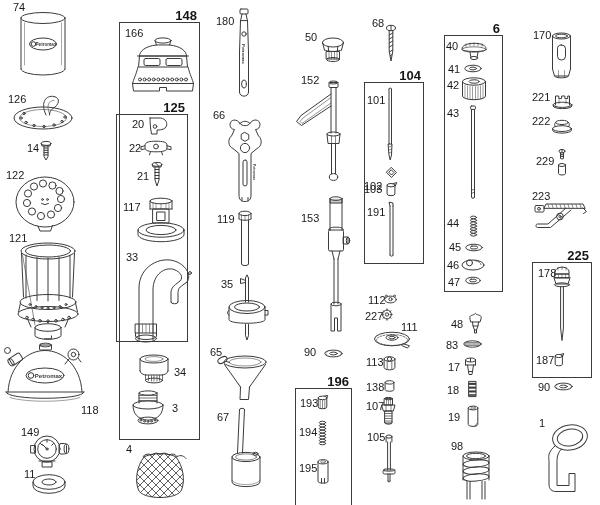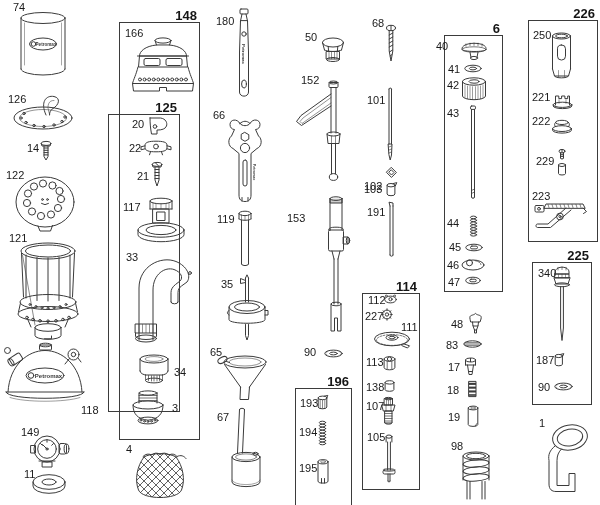--- a/index.html
+++ b/index.html
@@ -12,36 +12,33 @@
   .part-icon{position:absolute;display:block;line-height:0;}
   .part-icon svg{display:block;overflow:visible;}
 </style>
 </head>
 <body>
 
 <div id="canvas" class="canvas">
     <div class="box" style="left:119px;top:22px;width:81px;height:418px">
       <span class="box-label">148</span>
     </div>
-    <div class="box" style="left:108px;top:114px;width:72px;height:298px">
+    <div class="box" style="left:116px;top:114px;width:72px;height:228px">
       <span class="box-label">125</span>
     </div>
-    <div class="box" style="left:362px;top:293px;width:58px;height:197px">
-      <span class="box-label">114</span>
+    <div class="box" style="left:364px;top:82px;width:60px;height:182px">
+      <span class="box-label">104</span>
     </div>
     <div class="box" style="left:295px;top:388px;width:57px;height:120px">
       <span class="box-label">196</span>
     </div>
     <div class="box" style="left:444px;top:35px;width:59px;height:257px">
       <span class="box-label">6</span>
     </div>
-    <div class="box" style="left:528px;top:20px;width:70px;height:222px">
-      <span class="box-label">226</span>
-    </div>
-    <div class="box" style="left:532px;top:262px;width:60px;height:143px">
+    <div class="box" style="left:532px;top:262px;width:60px;height:116px">
       <span class="box-label">225</span>
     </div>
     <span class="part-num" style="left:13px;top:2px">74</span>
     <span class="part-icon" style="left:19px;top:11px">
       <svg width="48" height="66" viewBox="0 0 48 66">
         <g fill="none" stroke="#3b3b3b" stroke-width="1" stroke-linecap="round" stroke-linejoin="round">
           <ellipse cx="24" cy="7" rx="22" ry="5.5"></ellipse>
           <path d="M2 7 V58 M46 7 V58"></path>
           <path d="M2 58 A22 6 0 0 0 46 58"></path>
           <path d="M5.5 12 V54 M42.5 12 V54" opacity=".45"></path>
@@ -436,21 +433,21 @@
           <path d="M38 14 L8 35.5 L3.5 41.5 L8.5 45.5 L38 26"></path>
           <path d="M38 17.5 L10 38 L7 41.5 L9 43.5 L38 23" opacity=".55"></path>
           <ellipse cx="40.5" cy="54" rx="6.5" ry="2"></ellipse>
           <path d="M34 54 L35 63.5 H46 L47 54"></path>
           <path d="M38.5 56 V63 M42.5 56 V63" opacity=".6"></path>
           <path d="M38.5 63.5 V94 M42.5 63.5 V94"></path>
           <ellipse cx="40.5" cy="97" rx="4.2" ry="3.4"></ellipse>
         </g>
       </svg>
     </span>
-    <span class="part-num" style="left:287px;top:213px">153</span>
+    <span class="part-num" style="left:301px;top:213px">153</span>
     <span class="part-icon" style="left:322px;top:196px">
       <svg width="28" height="142" viewBox="0 0 28 142">
         <g fill="none" stroke="#3b3b3b" stroke-width="1" stroke-linecap="round" stroke-linejoin="round">
           <ellipse cx="14" cy="2.6" rx="6" ry="1.8"></ellipse>
           <path d="M8 2.6 V7 H20 V2.6" fill="#3b3b3b" fill-opacity=".25"></path>
           <path d="M8 2.6 V34 M20 2.6 V34"></path>
           <path d="M6.5 34 C6.5 32.2 8.5 31.2 14 31.2 C19.5 31.2 21.5 32.2 21.5 34"></path>
           <rect x="6.5" y="34" width="15" height="21" rx="1.5"></rect>
           <rect x="21.5" y="41" width="4.5" height="7"></rect>
           <ellipse cx="26" cy="44.5" rx="1.7" ry="3.5"></ellipse>
@@ -633,21 +630,21 @@
     <span class="part-icon" style="left:317px;top:459px">
       <svg width="12" height="26" viewBox="0 0 12 26">
         <g fill="none" stroke="#3b3b3b" stroke-width="1" stroke-linecap="round" stroke-linejoin="round">
           <ellipse cx="6" cy="2.8" rx="5" ry="2.1"></ellipse>
           <ellipse cx="6" cy="2.8" rx="2.5" ry="1" opacity=".55"></ellipse>
           <path d="M1 2.8 V22 A5 2.1 0 0 0 11 22 V2.8"></path>
           <path d="M4.5 24 V19.5 M7.5 24 V19.5"></path>
         </g>
       </svg>
     </span>
-    <span class="part-num" style="left:436px;top:41px">40</span>
+    <span class="part-num" style="left:446px;top:41px">40</span>
     <span class="part-icon" style="left:460px;top:39px">
       <svg width="28" height="22" viewBox="0 0 28 22">
         <g fill="none" stroke="#3b3b3b" stroke-width="1" stroke-linecap="round" stroke-linejoin="round">
           <path d="M2 9.5 C2 2.5 26 2.5 26 9.5 V10.5 C26 13.2 2 13.2 2 10.5 Z"></path>
           <path d="M6 4.9 V7.3 M10 4.1 V6.6 M14 3.9 V6.4 M18 4.1 V6.6 M22 4.9 V7.3" opacity=".6"></path>
           <ellipse cx="14" cy="10.5" rx="12" ry="2.7" opacity=".7"></ellipse>
           <path d="M10 13.2 L11 18.5 M18 13.2 L17 18.5"></path>
           <ellipse cx="14" cy="19" rx="3.6" ry="1.6"></ellipse>
         </g>
       </svg>
@@ -788,21 +785,21 @@
           <ellipse cx="17" cy="6" rx="13" ry="4"></ellipse>
           <ellipse cx="17" cy="6" rx="9.5" ry="2.7"></ellipse>
           <path d="M4 6 V30 M30 6 V30"></path>
           <ellipse cx="17" cy="13.5" rx="13" ry="3.6" transform="rotate(-4 17 13.5)"></ellipse>
           <ellipse cx="17" cy="20.5" rx="13" ry="3.6" transform="rotate(-4 17 20.5)"></ellipse>
           <ellipse cx="17" cy="27.5" rx="13" ry="3.6" transform="rotate(-4 17 27.5)"></ellipse>
           <path d="M8 31.5 V49 M11 31.5 V49 M23 31.5 V49 M26 31.5 V49"></path>
         </g>
       </svg>
     </span>
-    <span class="part-num" style="left:533px;top:30px">250</span>
+    <span class="part-num" style="left:533px;top:30px">170</span>
     <span class="part-icon" style="left:550px;top:32px">
       <svg width="23" height="50" viewBox="0 0 23 50">
         <g fill="none" stroke="#3b3b3b" stroke-width="1" stroke-linecap="round" stroke-linejoin="round">
           <ellipse cx="11.5" cy="4" rx="9" ry="3"></ellipse>
           <ellipse cx="11.5" cy="4" rx="6" ry="1.8"></ellipse>
           <path d="M2.5 4 V37 M20.5 4 V37"></path>
           <rect x="7.5" y="13" width="8" height="15" rx="3.8"></rect>
           <path d="M2.5 37 L4.5 44 H18.5 L20.5 37"></path>
           <path d="M4.5 44 C4.5 46.6 18.5 46.6 18.5 44"></path>
           <path d="M8.5 38.5 V45 M14.5 38.5 V45" opacity=".5"></path>
@@ -853,21 +850,21 @@
           <path d="M15 4.4 L16 7.6 M19 4.4 L20 7.6 M23 4.4 L24 7.6 M27 4.4 L28 7.6 M31 4.4 L32 7.6 M35 4.4 L36 7.6 M39 4.4 L40 7.6 M43 4.4 L44 7.6 M47 4.4 L48 7.6" opacity=".6"></path>
           <rect x="2" y="5.5" width="9" height="6.5" rx="1.2"></rect>
           <circle cx="6" cy="8.8" r="1.4"></circle>
           <path d="M33 8 L15 24 H4.5 C2.5 24 2.5 27.5 4.5 27.5 H17.5 L38 10"></path>
           <circle cx="27" cy="16.5" r="3.4"></circle>
           <circle cx="27" cy="16.5" r="1.1"></circle>
           <path d="M50 8 L53.5 11.5 L50.5 13.5"></path>
         </g>
       </svg>
     </span>
-    <span class="part-num" style="left:538px;top:268px">340</span>
+    <span class="part-num" style="left:538px;top:268px">178</span>
     <span class="part-icon" style="left:551px;top:264px">
       <svg width="22" height="80" viewBox="0 0 22 80">
         <g fill="none" stroke="#3b3b3b" stroke-width="1" stroke-linecap="round" stroke-linejoin="round">
           <path d="M4 8 C4 1.5 18 1.5 18 8 V10 H4 Z"></path>
           <path d="M7 3.3 V6 M11 2.8 V5.6 M15 3.3 V6" opacity=".6"></path>
           <rect x="4" y="10" width="14" height="4"></rect>
           <path d="M7.5 10.3 V13.7 M11 10.3 V13.7 M14.5 10.3 V13.7" opacity=".5"></path>
           <path d="M3 14 L5 20 H17 L19 14 Z"></path>
           <ellipse cx="11" cy="20.8" rx="7.5" ry="1.9"></ellipse>
           <path d="M9.6 22.7 V64 L11 76.5 L12.4 64 V22.7"></path>

